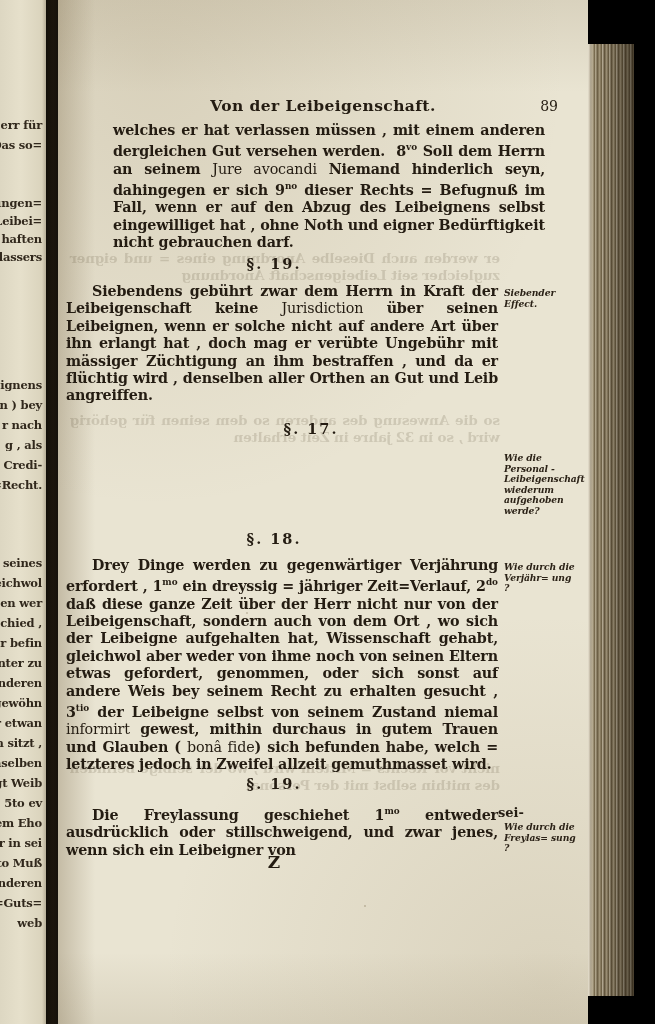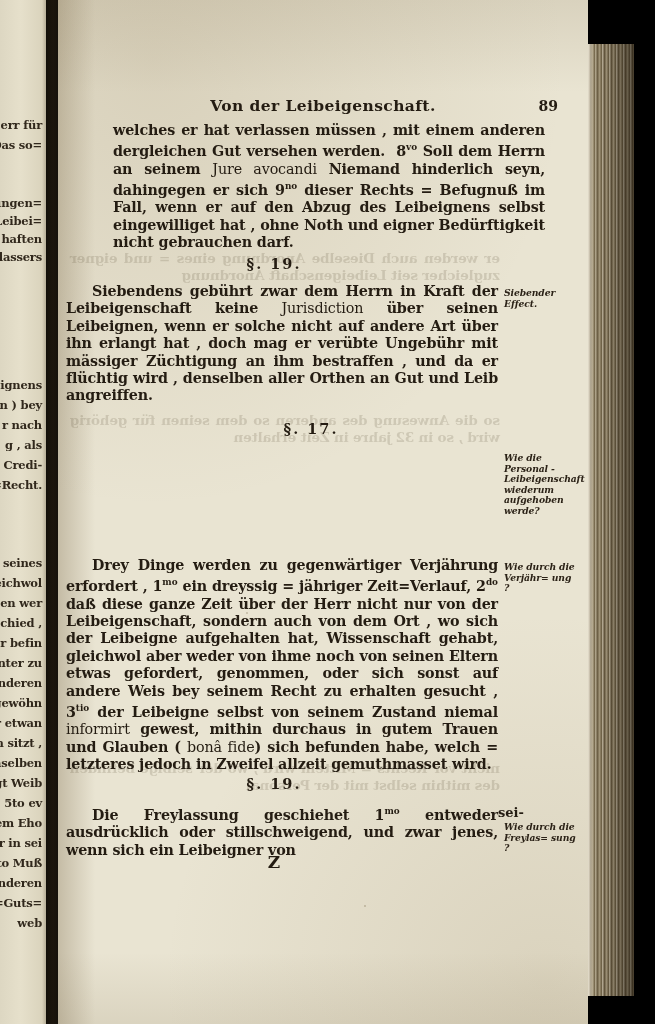--- a/index.html
+++ b/index.html
@@ -55,21 +55,21 @@
         rgba(30,22,10,.30) 6px, rgba(30,22,10,.30) 7px);}
   .foreedge-real:after{content:"";position:absolute;inset:0;
      background:linear-gradient(90deg, rgba(236,230,214,.85) 0%, rgba(160,146,112,.25) 14%, rgba(0,0,0,0) 34%, rgba(18,12,4,.50) 100%);}
   .edge-cap{position:absolute;left:588px;width:46px;height:44px;background:#000;}
 
   
   .col{position:absolute;left:0;top:0;width:530px;height:1024px;}
 
   .runhead{position:absolute;left:0;top:96px;width:530px;text-align:center;
            font-size:15.5px;font-weight:bold;letter-spacing:.4px;color:#241c12;}
-  .folio{position:absolute;right:30px;top:98px;font-size:14px;font-weight:bold;color:#241c12;}
+  .folio{position:absolute;right:30px;top:98px;font-size:14px;font-weight:normal;color:#241c12;}
 
   .body{position:absolute;left:8px;width:432px;
         font-size:14.3px;line-height:17.4px;text-align:justify;
         color:#241c12;font-weight:bold;letter-spacing:-.15px;}
   .body p{margin:0;}
   .ind{display:inline-block;width:26px;}
 
   .secnum{position:absolute;left:0;width:432px;text-align:center;
           font-size:14.5px;font-weight:bold;color:#241c12;letter-spacing:2px;}
 
@@ -123,20 +123,21 @@
 
       <div class="secnum" style="top:255px;">§.  19.</div>
       <div class="body" style="left:8px;top:283px;width:432px;">
         <p><span class="ind"></span>Siebendens gebührt zwar dem Herrn in Kraft der Leibeigenschaft keine <span class="lat">Jurisdiction</span> über seinen Leibeignen, wenn er solche nicht auf andere Art über ihn erlangt hat , doch mag er verübte Ungebühr mit mässiger Züchtigung an ihm bestraffen , und da er flüchtig wird , denselben aller Orthen an Gut und Leib angreiffen.</p>
       </div>
       <div class="marg" style="left:446px;top:288px;">Siebender Effect.</div>
 
       <div class="secnum" style="top:420px;padding-left:37px;">§.  17.</div>
       <div class="marg" style="left:446px;top:453px;">Wie die Personal - Leibeigenschaft wiederum aufgehoben werde?</div>
 
+      <div class="secnum" style="top:530px;">§.  18.</div>
       <div class="body" style="left:8px;top:557px;width:432px;">
         <p><span class="ind"></span>Drey Dinge werden zu gegenwärtiger Verjährung erfordert , 1<sup class="ord">mo</sup> ein dreyssig = jähriger Zeit=Verlauf, 2<sup class="ord">do</sup> daß diese ganze Zeit über der Herr nicht nur von der Leibeigenschaft, sondern auch von dem Ort , wo sich der Leibeigne aufgehalten hat, Wissenschaft gehabt, gleichwol aber weder von ihme noch von seinen Eltern etwas gefordert, genommen, oder sich sonst auf andere Weis bey seinem Recht zu erhalten gesucht , 3<sup class="ord">tio</sup> der Leibeigne selbst von seinem Zustand niemal <span class="lat">informirt</span> gewest, mithin durchaus in gutem Trauen und Glauben ( <span class="lat">bonâ fide</span>) sich befunden habe, welch = letzteres jedoch in Zweifel allzeit gemuthmasset wird.</p>
       </div>
       <div class="marg" style="left:446px;top:562px;">Wie durch die Verjähr= ung ?</div>
 
       <div class="secnum" style="top:775px;">§.  19.</div>
       <div class="body" style="left:8px;top:803px;width:432px;">
         <p><span class="ind"></span>Die Freylassung geschiehet 1<sup class="ord">mo</sup> entweder ausdrücklich oder stillschweigend, und zwar jenes, wenn sich ein Leibeigner von</p>
       </div>
       <div class="marg" style="left:446px;top:822px;">Wie durch die Freylas= sung ?</div>

